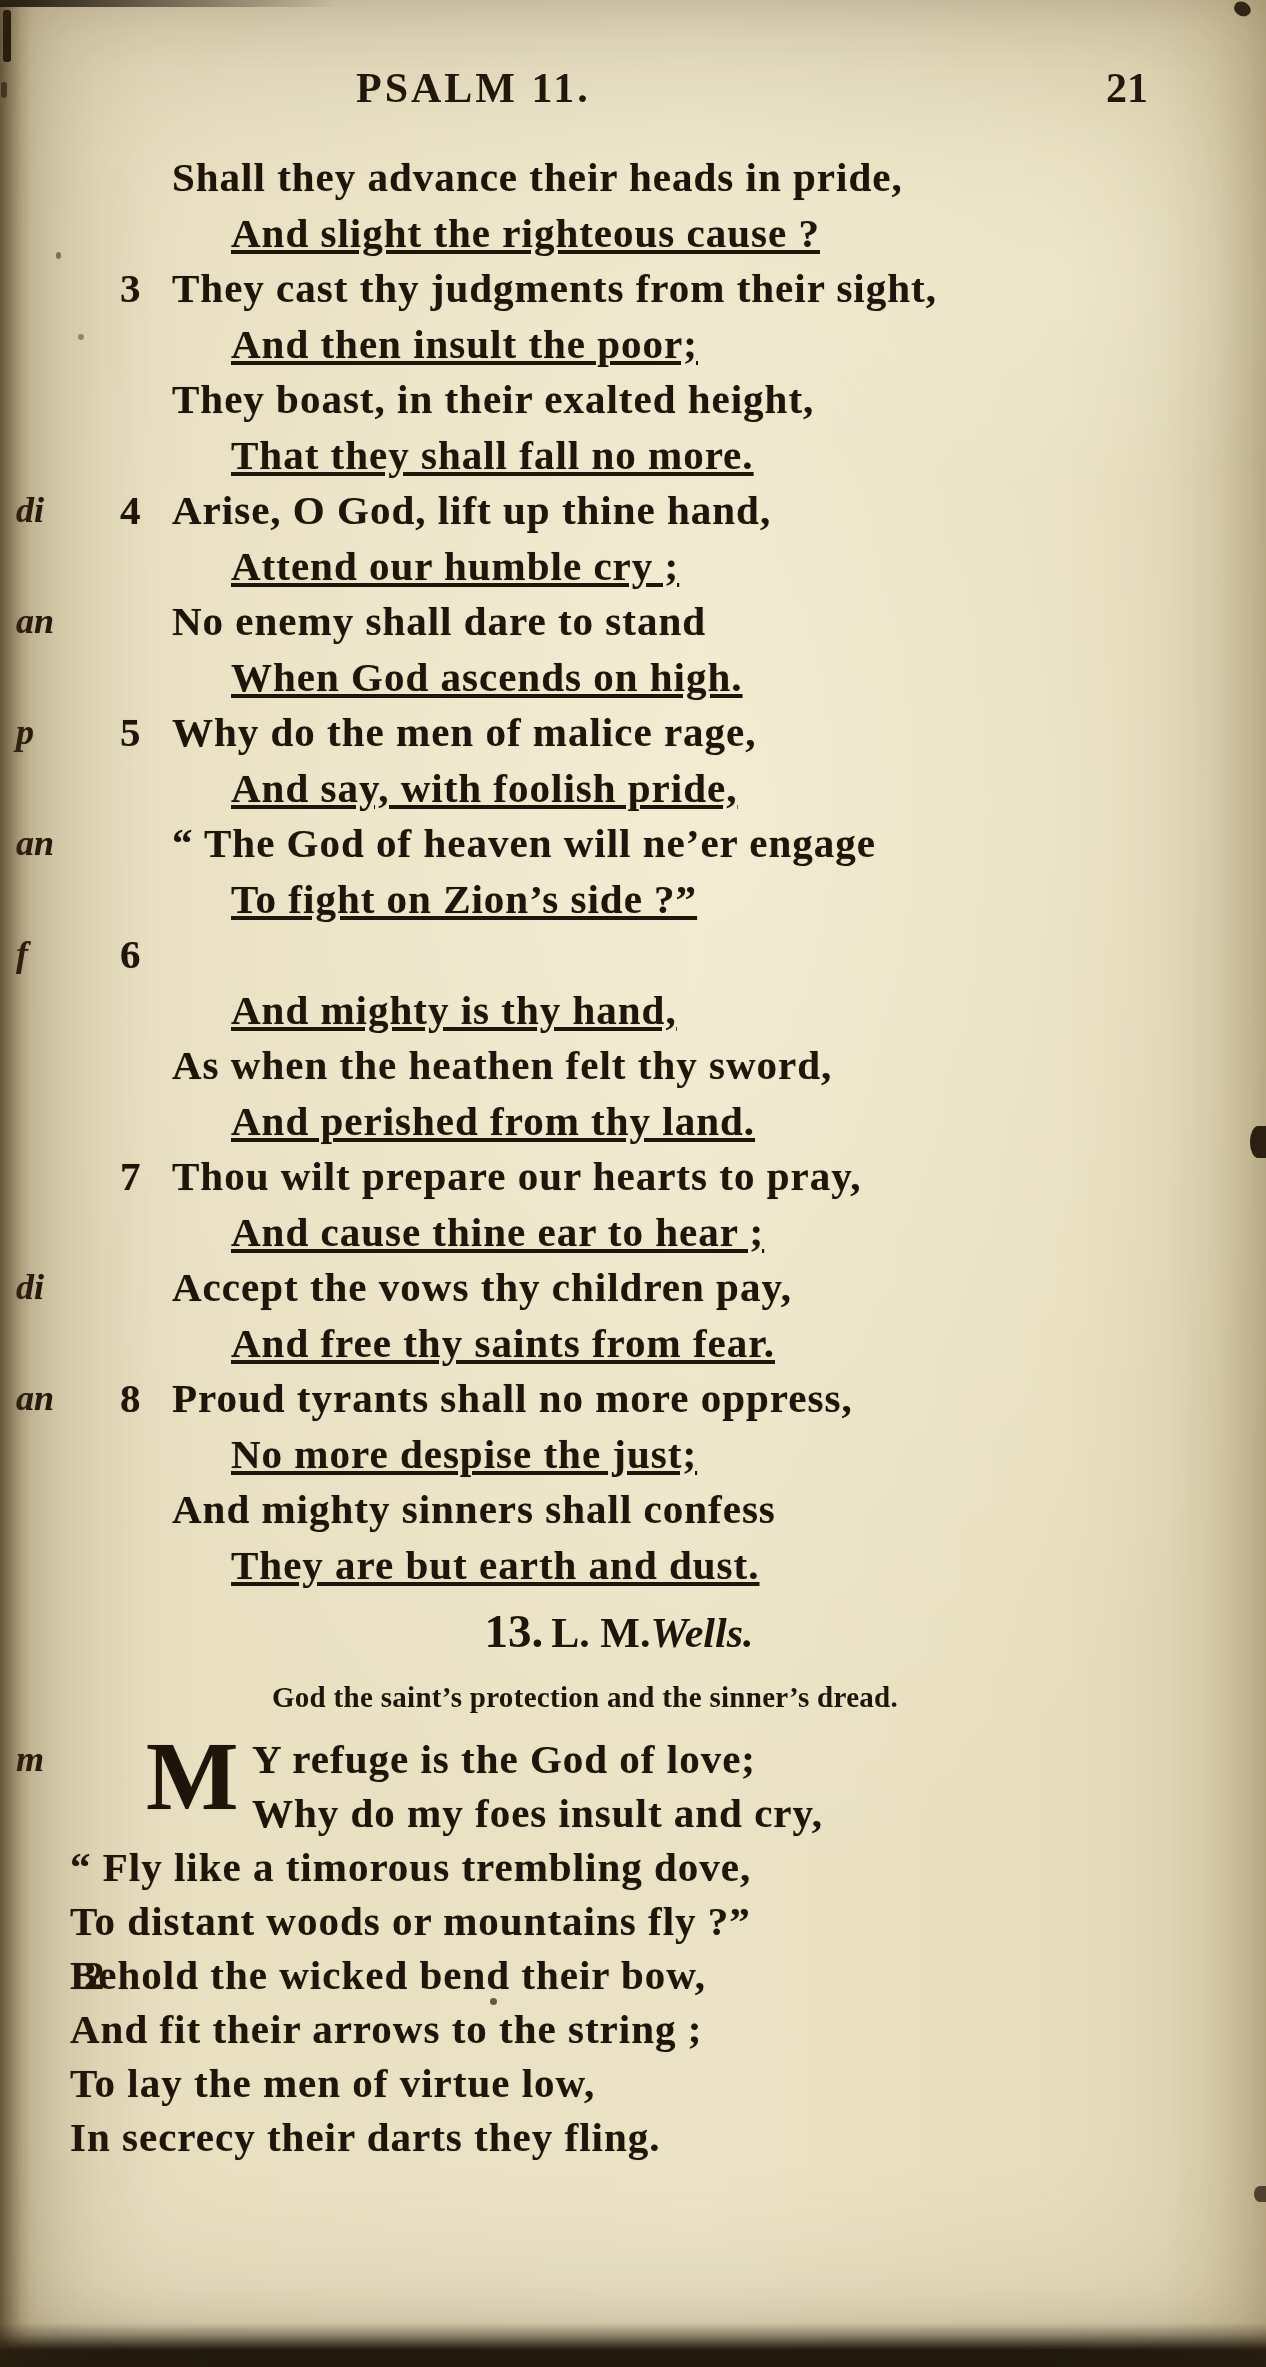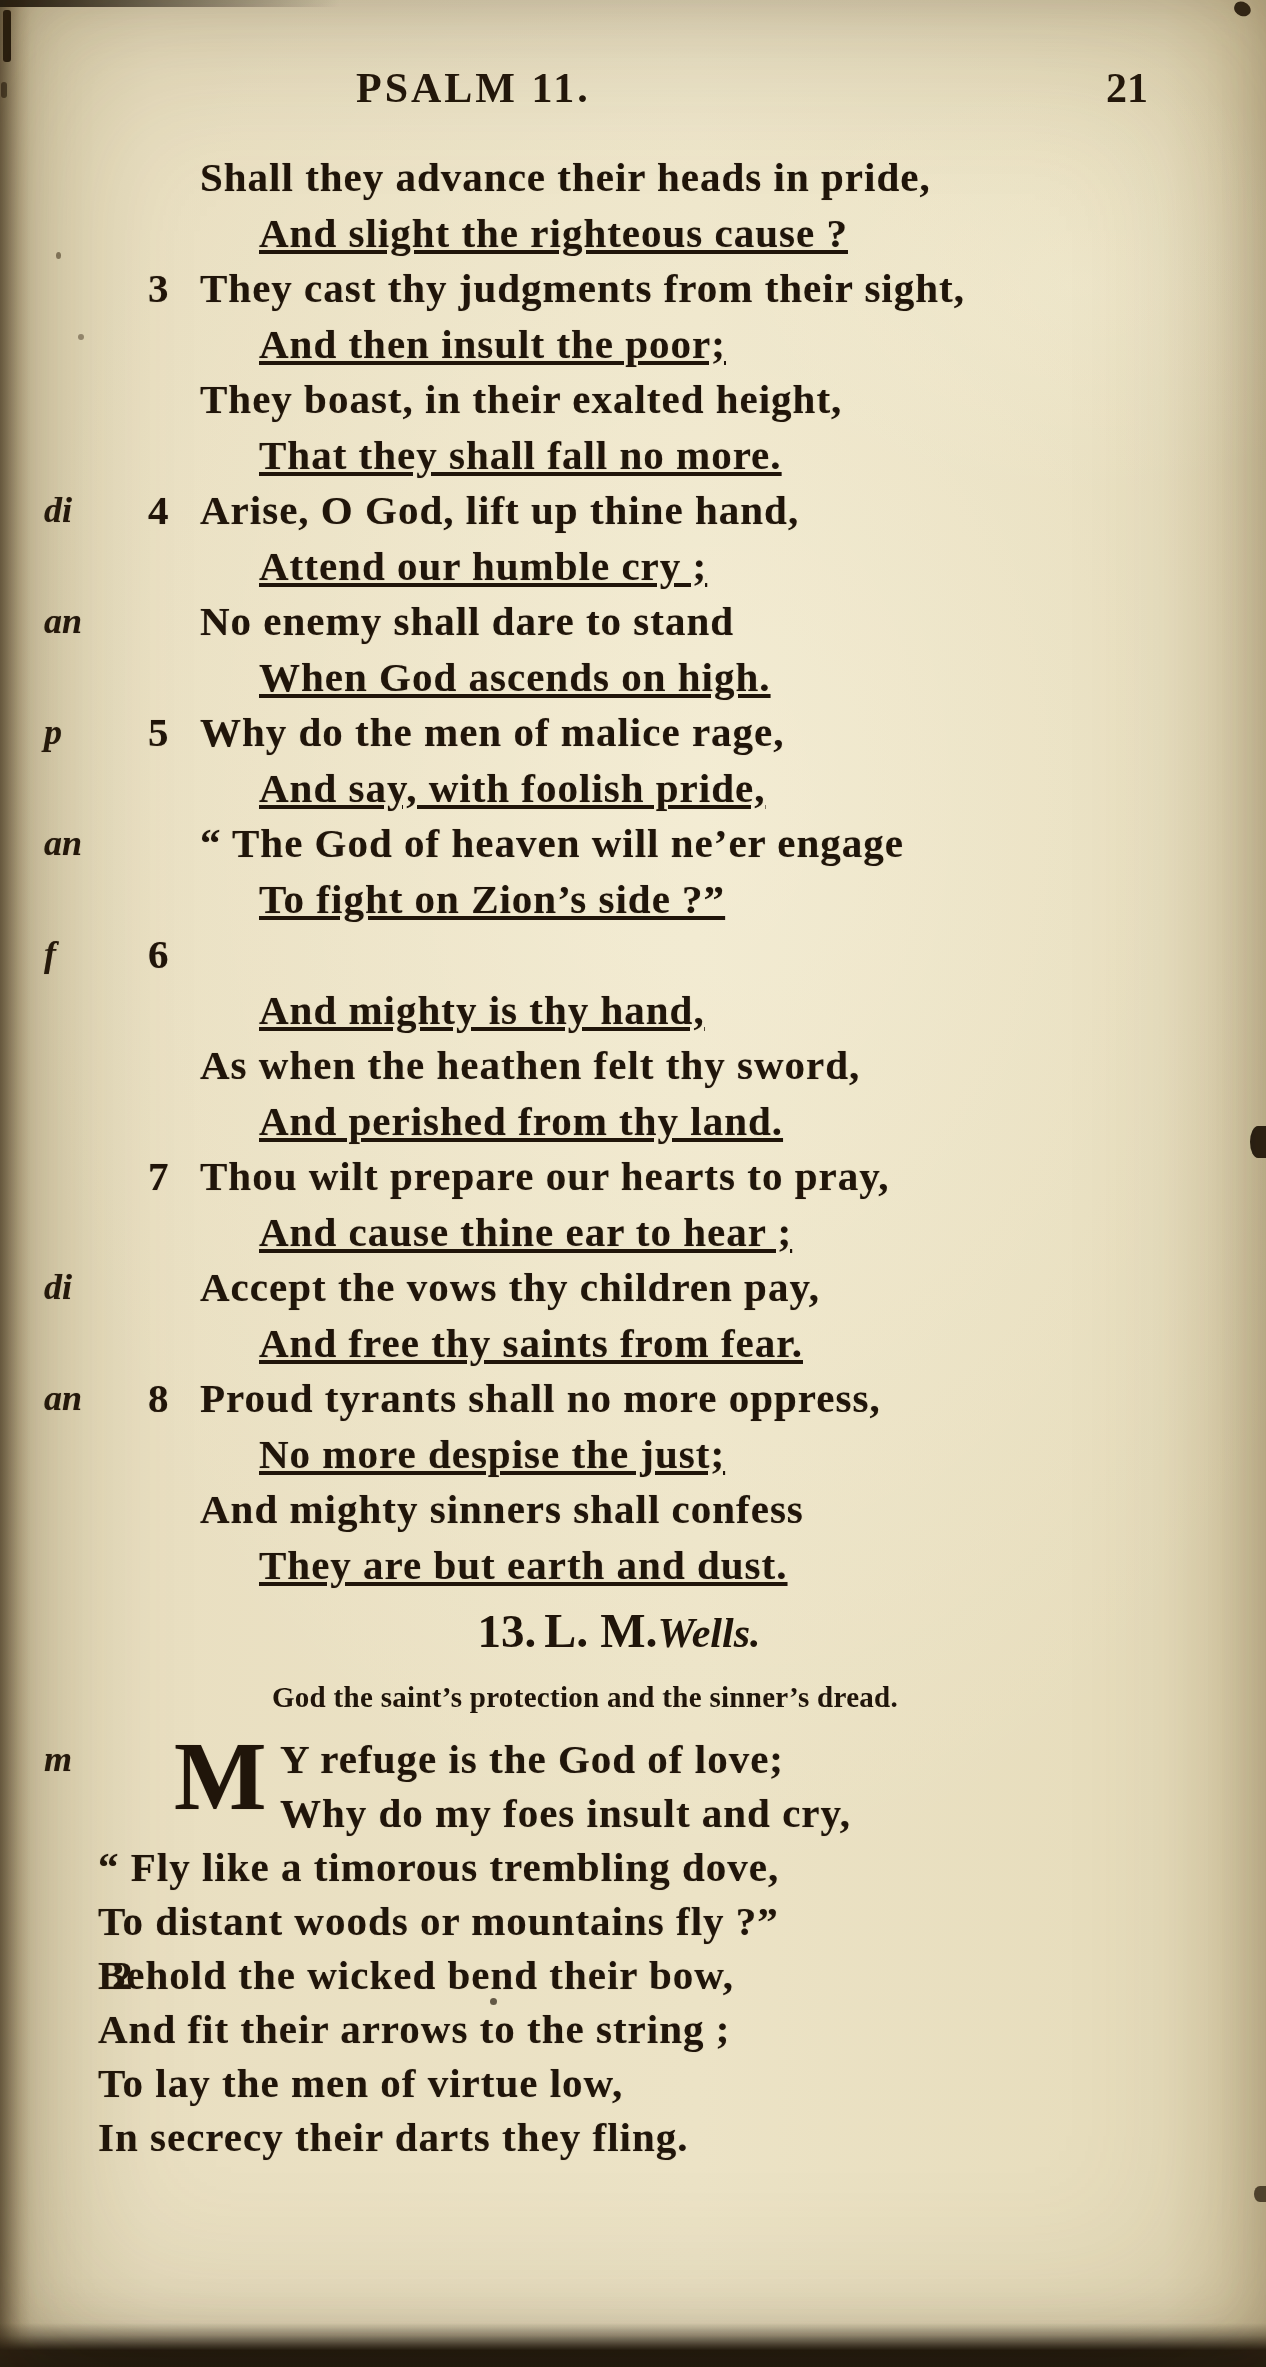--- a/index.html
+++ b/index.html
@@ -62,21 +62,20 @@
   
   .verse { position: absolute; left: 0; width: 100%; z-index: 3; }
   .psalm { top: 150px; }
   .hymn  { top: 1732px; }
   .line {
     position: relative;
     height: 55.5px; line-height: 55.5px;
     font-size: 41px; font-weight: 700; letter-spacing: 1px;
     white-space: nowrap;
     text-shadow: 0 0 1px rgba(32,21,10,0.35);
-    margin-left: 28px;
   }
   .hymn .line { height: 54px; line-height: 54px; }
   .margin-mark {
     position: absolute; left: 16px; top: 0;
     font-style: italic; font-size: 36px; font-weight: 700; letter-spacing: 0;
   }
   .verse-num { position: absolute; top: 0; font-weight: 700; }
   .psalm .verse-num { left: 120px; }
   .hymn  .verse-num { left: 84px; }
   .psalm .indent-1 { padding-left: 172px; }
@@ -87,21 +86,21 @@
     position: absolute; left: 146px; top: -4px;
     font-size: 98px; line-height: 96px; font-weight: 700; letter-spacing: 0;
   }
   
   .hymn-heading {
     position: absolute; top: 1603px; left: 0; width: 100%; z-index: 3;
     text-align: center; padding-right: 28px; box-sizing: border-box;
     font-weight: 700; line-height: 56px;
   }
   .hymn-no   { font-size: 47px; }
-  .hymn-meter{ font-size: 48px; margin-left: 8px; }
+  .hymn-meter{ font-size: 42px; margin-left: 8px; }
   .hymn-tune { font-size: 42px; font-style: italic; }
   .hymn-subtitle {
     position: absolute; top: 1679px; left: 0; width: 100%; z-index: 3;
     text-align: center; padding-right: 96px; box-sizing: border-box;
     font-size: 29px; font-weight: 700; letter-spacing: 0.3px; line-height: 36px;
   }
 </style>
 </head>
 <body>
 

